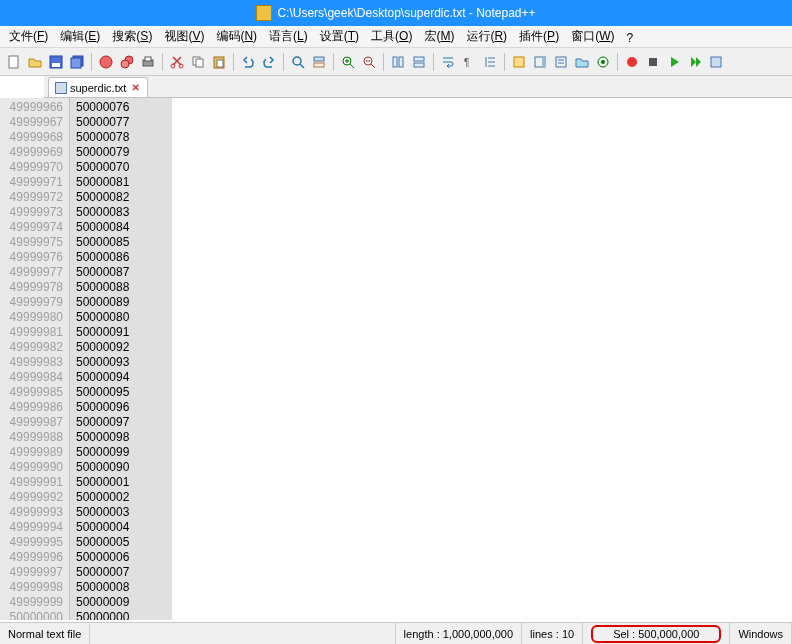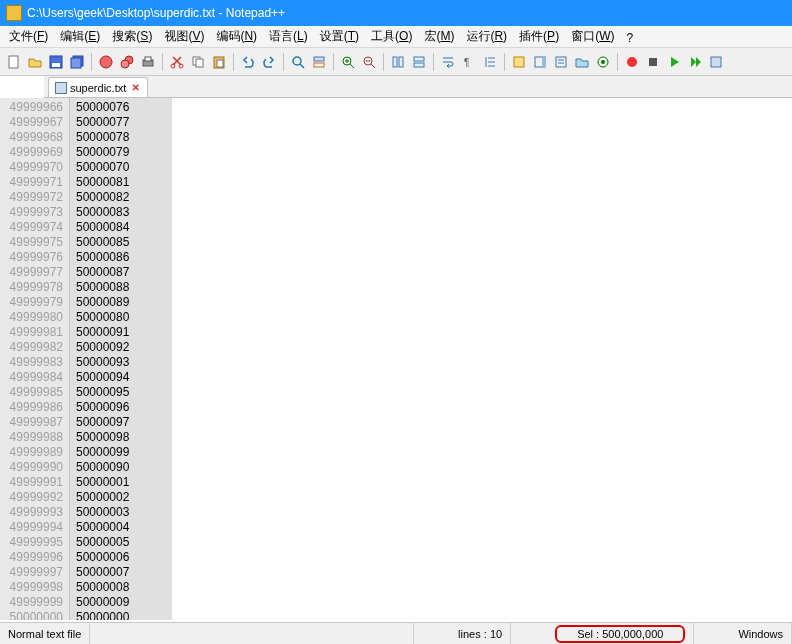--- a/index.html
+++ b/index.html
@@ -1,19 +1,19 @@
 <!DOCTYPE html>
 <html><head>
 <meta charset="utf-8">
 <style>
 * { margin:0; padding:0; box-sizing:border-box; font-family:"Microsoft YaHei","Segoe UI",Tahoma,sans-serif; }
 body { width:792px; height:644px; background:#fff; overflow:hidden; position:relative; }
 
 
-.titlebar { height:26px; background:#1E90FF; color:#fff; display:flex; align-items:center; padding:0 6px; font-size:12px; }
+.titlebar { height:26px; background:#1E90FF; color:#fff; display:flex; align-items:center; padding:0 6px; font-size:12px;justify-content:center; }
 .titlebar .app-icon { width:16px; height:16px; background:#f0c040; border:1px solid #b08000; margin-right:5px; }
 
 .menubar { height:22px; background:#f5f5f5; display:flex; align-items:flex-end; padding:0 4px; font-size:12px; border-bottom:1px solid #d8d8d8; gap:2px; }
 .menubar .menu { padding:2px 5px; cursor:default; }
 .menubar .acc { text-decoration:underline; }
 
 .toolbar { height:28px; background:#f0f0f0; border-bottom:1px solid #c8c8c8; padding:2px 4px; display:flex; align-items:center; gap:1px; }
 .toolbar .btn { width:20px; height:20px; display:flex; align-items:center; justify-content:center; border:1px solid transparent; font-size:12px; cursor:pointer; }
 .toolbar .sep { width:1px; height:18px; background:#c0c0c0; margin:0 3px; }
 
@@ -21,21 +21,21 @@
 .tab { height:20px; background:#fff; border:1px solid #c0c0c0; border-bottom:none; border-radius:3px 3px 0 0; padding:0 6px; display:flex; align-items:center; font-size:11px; font-family:"SimSun","Courier New",monospace; }
 .tab .doc-icon { width:12px; height:12px; background:#cde; border:1px solid #579; margin-right:3px; }
 .tab .close { margin-left:4px; width:11px; height:11px; display:flex; align-items:center; justify-content:center; color:#c33; font-weight:bold; font-size:10px; cursor:pointer; }
 
 .editor { position:relative; height:522px; display:flex; overflow:hidden; background:#fff; }
 .gutter { width:70px; background:#e8e8e8; border-right:1px solid #c0c0c0; font-family:"Courier New",monospace; font-size:12px; line-height:15px; color:#a0a0a0; padding-top:2px; text-align:right; padding-right:6px; }
 .codecol { flex:1; font-family:"Courier New",monospace; font-size:12px; line-height:15px; padding:2px 0 0 6px; color:#000; background:#e0e0e0; }
 .codecol .line { white-space:pre; }
 .wrap-right { position:absolute; left:172px; top:0; bottom:0; right:0; background:#fff; }
 
-.statusbar { position:absolute; left:0; right:0; bottom:0; height:22px; background:#f0f0f0; border-top:1px solid #c8c8c8; display:flex; align-items:center; font-size:11px;gap:36px; }
+.statusbar { position:absolute; left:0; right:0; bottom:0; height:22px; background:#f0f0f0; border-top:1px solid #c8c8c8; display:flex; align-items:center; font-size:11px; }
 .statusbar .cell { padding:0 8px; border-right:1px solid #d0d0d0; height:100%; display:flex; align-items:center; white-space:nowrap; }
 .statusbar .fill { flex:1; }
 .sel-highlight { border:2px solid #d00; border-radius:6px; padding:1px 20px; }
 svg { display:block; }
 </style>
 </head>
 <body>
 
 <div class="titlebar">
   <div class="app-icon"></div>
@@ -335,18 +335,19 @@
       <div class="line">50000008</div>
       <div class="line">50000009</div>
       <div class="line">50000000</div>
     </div>
   <div class="wrap-right"></div>
 </div>
 
 <div class="statusbar">
   <div class="cell">Normal text file</div>
   <div class="cell fill"></div>
+  <div class="cell">length : 1,000,000,000</div>
   <div class="cell">lines : 10</div>
   <div class="cell">
       <span class="sel-highlight">Sel : 500,000,000</span>
     </div>
   <div class="cell">Windows</div>
 </div>
 
 </body></html>

